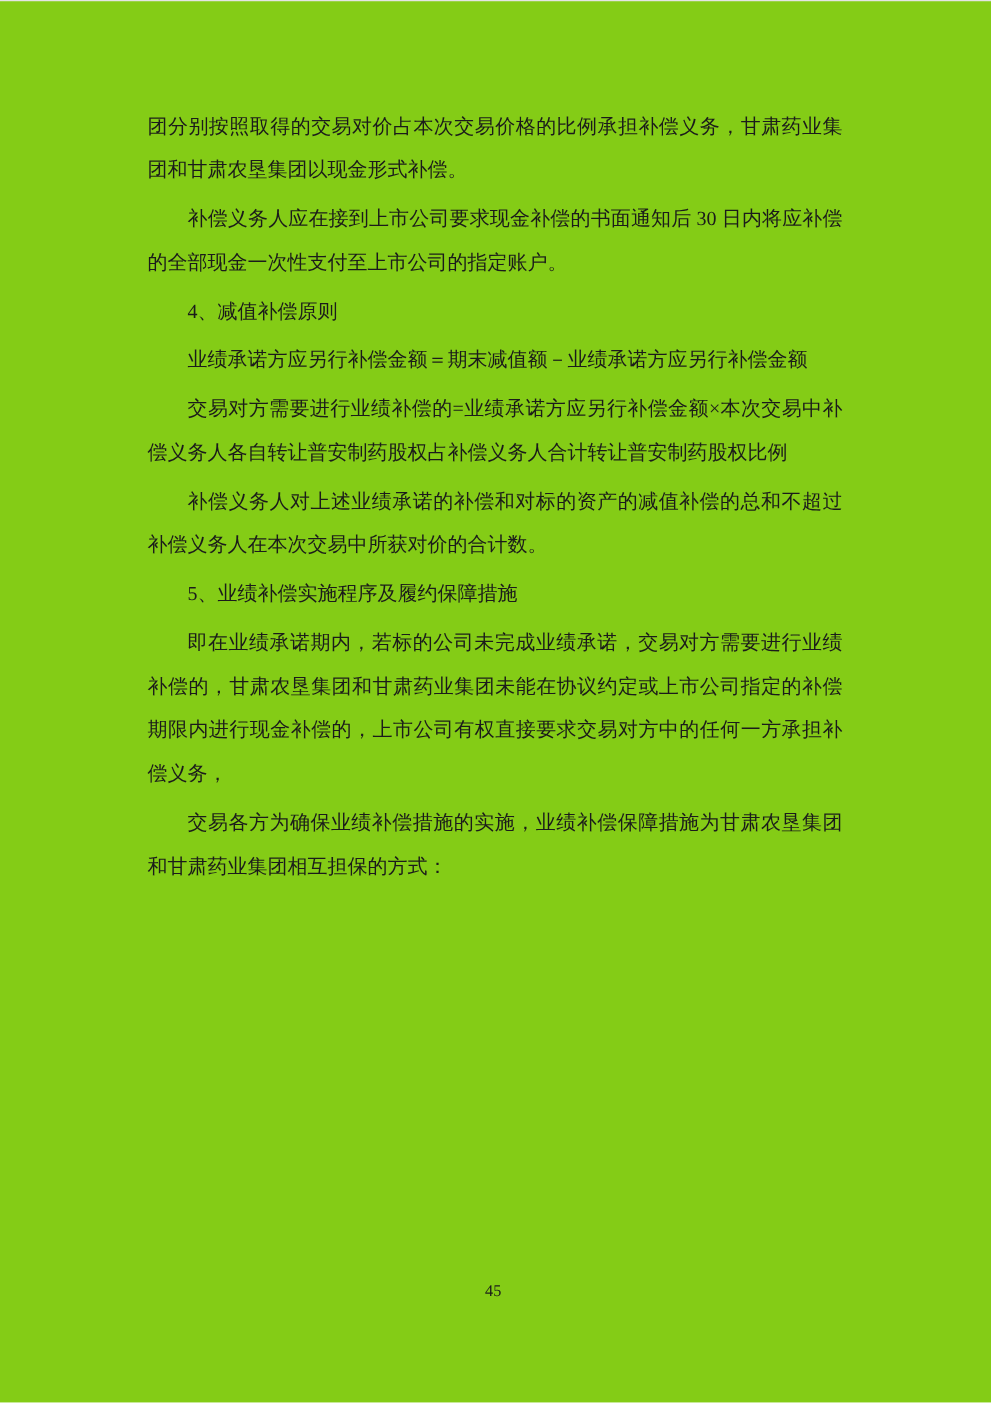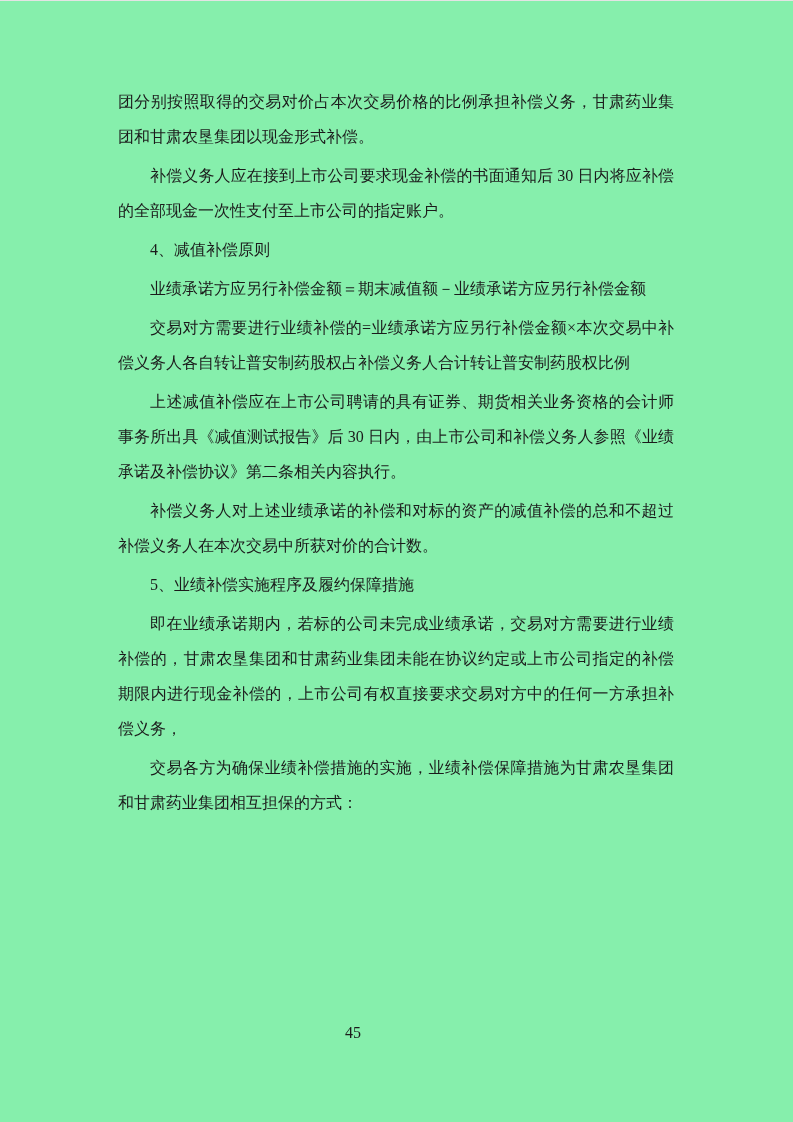--- a/index.html
+++ b/index.html
@@ -5,21 +5,21 @@
 <style>
   html, body {
     margin: 0;
     padding: 0;
     background: #ffffff;
   }
   .page {
     position: relative;
     width: 793px;
     height: 1122px;
-    background: #86efac;
+    background: #84cc16;
     box-sizing: border-box;
     border-top: 1px solid #e4e4e4;
     font-family: "Liberation Serif", "DejaVu Serif", serif;
     color: #1b1b1b;
     overflow: hidden;
   }
   .content {
     position: absolute;
     left: 118px;
     top: 83px;
@@ -34,36 +34,35 @@
     word-break: break-all;
   }
   .para.indent {
     text-indent: 32px;
   }
   .page-number {
     position: absolute;
     top: 1024px;
     left: 345px;
     width: 56px;
-    text-align: left;
-    font-size: 16px;
+    text-align: right;
+    font-size: 13px;
     line-height: 16px;
     color: #1b1b1b;
   }
 </style>
 </head>
 <body>
 
 <div class="page">
   <div class="content">
     <p class="para">团分别按照取得的交易对价占本次交易价格的比例承担补偿义务，甘肃药业集团和甘肃农垦集团以现金形式补偿。</p>
     <p class="para indent">补偿义务人应在接到上市公司要求现金补偿的书面通知后 30 日内将应补偿的全部现金一次性支付至上市公司的指定账户。</p>
     <p class="para indent">4、减值补偿原则</p>
     <p class="para indent">业绩承诺方应另行补偿金额＝期末减值额－业绩承诺方应另行补偿金额</p>
     <p class="para indent">交易对方需要进行业绩补偿的=业绩承诺方应另行补偿金额×本次交易中补偿义务人各自转让普安制药股权占补偿义务人合计转让普安制药股权比例</p>
-    <p class="para indent">上述减值补偿应在上市公司聘请的具有证券、期货相关业务资格的会计师事务所出具《减值测试报告》后 30 日内，由上市公司和补偿义务人参照《业绩承诺及补偿协议》第二条相关内容执行。</p>
     <p class="para indent">补偿义务人对上述业绩承诺的补偿和对标的资产的减值补偿的总和不超过补偿义务人在本次交易中所获对价的合计数。</p>
     <p class="para indent">5、业绩补偿实施程序及履约保障措施</p>
     <p class="para indent">即在业绩承诺期内，若标的公司未完成业绩承诺，交易对方需要进行业绩补偿的，甘肃农垦集团和甘肃药业集团未能在协议约定或上市公司指定的补偿期限内进行现金补偿的，上市公司有权直接要求交易对方中的任何一方承担补偿义务，</p>
     <p class="para indent">交易各方为确保业绩补偿措施的实施，业绩补偿保障措施为甘肃农垦集团和甘肃药业集团相互担保的方式：</p>
   </div>
   <div class="page-number">45</div>
 </div>
 
 </body></html>

